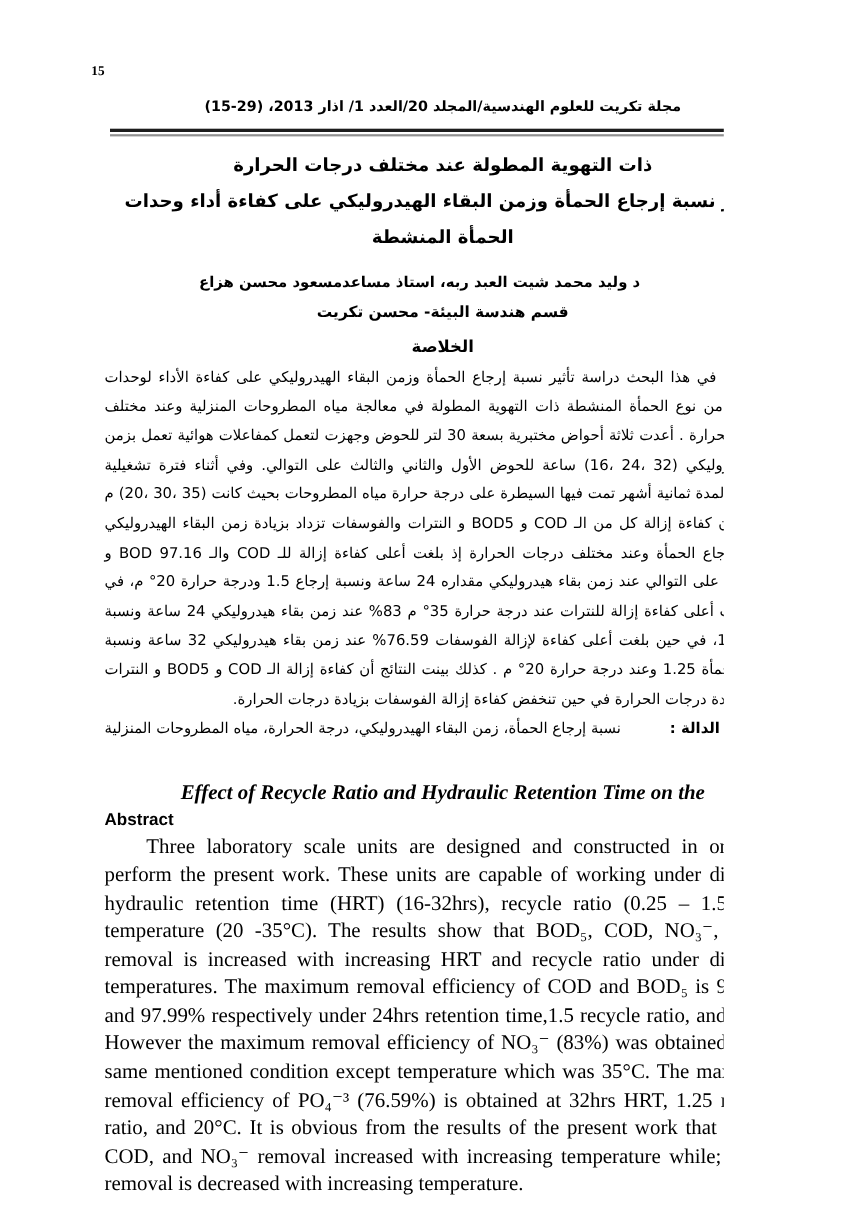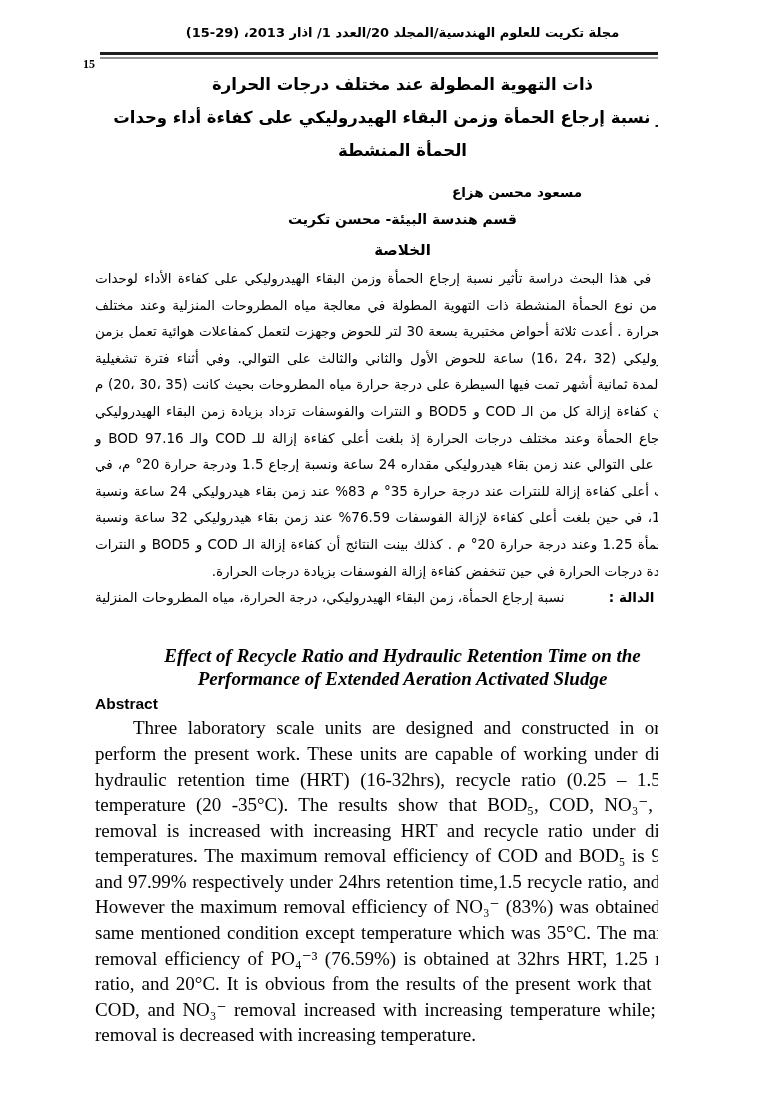--- a/index.html
+++ b/index.html
@@ -19,21 +19,21 @@
     font-weight: bold;
     font-size: 12px;
   }
   .content {
     position: absolute;
     left: 95px;
     top: 0;
     width: 615px;
   }
   .journal-header {
-    margin-top: 23px;
+    margin-top: 88px;
     direction: rtl;
     text-align: center;
     font-family: "DejaVu Sans", sans-serif;
     font-weight: bold;
     font-size: 13px;
     line-height: 20px;
   }
   .header-rule {
     margin-top: 9px;
     margin-left: 5px;
@@ -146,36 +146,36 @@
     <div class="journal-header">مجلة تكريت للعلوم الهندسية/المجلد 20/العدد 1/ اذار 2013، ‪(15-29)‬</div>
 
     <div class="header-rule"></div>
 
     <div class="ar-title">
       <div>ذات التهوية المطولة عند مختلف درجات الحرارة</div>
       <div>تأثير نسبة إرجاع الحمأة وزمن البقاء الهيدروليكي على كفاءة أداء وحدات الحمأة المنشطة</div>
     </div>
 
     <div class="authors-row">
+      <span>د وليد محمد شيت العبد ربه، استاذ مساعد</span>
       <span>مسعود محسن هزاع</span>
     </div>
 
     <div class="affiliation">قسم هندسة البيئة- محسن تكريت</div>
 
     <div class="ar-abstract-heading">الخلاصة</div>
 
     <p class="ar-abstract">تم في هذا البحث دراسة تأثير نسبة إرجاع الحمأة وزمن البقاء الهيدروليكي على كفاءة الأداء لوحدات المعالجة من نوع الحمأة المنشطة ذات التهوية المطولة في معالجة مياه المطروحات المنزلية وعند مختلف درجات الحرارة . أعدت ثلاثة أحواض مختبرية بسعة 30 لتر للحوض وجهزت لتعمل كمفاعلات هوائية تعمل بزمن بقاء هيدروليكي ‪(16، 24، 32)‬ ساعة للحوض الأول والثاني والثالث على التوالي. وفي أثناء فترة تشغيلية استمرت لمدة ثمانية أشهر تمت فيها السيطرة على درجة حرارة مياه المطروحات بحيث كانت ‪(20، 30، 35)‬ م إذ وُجد أن كفاءة إزالة كل من الـ COD و BOD5 و النترات والفوسفات تزداد بزيادة زمن البقاء الهيدروليكي ونسبة إرجاع الحمأة وعند مختلف درجات الحرارة إذ بلغت أعلى كفاءة إزالة للـ COD والـ BOD 97.16 و 97.99% على التوالي عند زمن بقاء هيدروليكي مقداره 24 ساعة ونسبة إرجاع 1.5 ودرجة حرارة 20° م، في حين بلغت أعلى كفاءة إزالة للنترات عند درجة حرارة 35° م 83% عند زمن بقاء هيدروليكي 24 ساعة ونسبة إرجاع 1.5، في حين بلغت أعلى كفاءة لإزالة الفوسفات 76.59% عند زمن بقاء هيدروليكي 32 ساعة ونسبة إرجاع للحمأة 1.25 وعند درجة حرارة 20° م . كذلك بينت النتائج أن كفاءة إزالة الـ COD و BOD5 و النترات تزداد بزيادة درجات الحرارة في حين تنخفض كفاءة إزالة الفوسفات بزيادة درجات الحرارة.</p>
 
     <p class="ar-keywords">
       <b>الكلمات الدالة :</b><span> نسبة إرجاع الحمأة، زمن البقاء الهيدروليكي، درجة الحرارة، مياه المطروحات المنزلية .</span>
     </p>
 
     <div class="en-title">
       <div>Effect of Recycle Ratio and Hydraulic Retention Time on the</div>
-      <div>Performance of Extended Aeration Activated Sludge</div>
     </div>
 
     <div class="en-abstract-heading">Abstract</div>
 
     <p class="en-abstract">Three laboratory scale units are designed and constructed in order to perform the present work. These units are capable of working under different hydraulic retention time (HRT) (16-32hrs), recycle ratio (0.25 – 1.5), and temperature (20 -35°C). The results show that BOD₅, COD, NO₃⁻, PO₄⁻³ removal is increased with increasing HRT and recycle ratio under different temperatures. The maximum removal efficiency of COD and BOD₅ is 97.16% and 97.99% respectively under 24hrs retention time,1.5 recycle ratio, and 20°C. However the maximum removal efficiency of NO₃⁻ (83%) was obtained under same mentioned condition except temperature which was 35°C. The maximum removal efficiency of PO₄⁻³ (76.59%) is obtained at 32hrs HRT, 1.25 recycle ratio, and 20°C. It is obvious from the results of the present work that BOD₅, COD, and NO₃⁻ removal increased with increasing temperature while; PO₄⁻³ removal is decreased with increasing temperature.</p>
 
 
   </div>
 </div>
 

